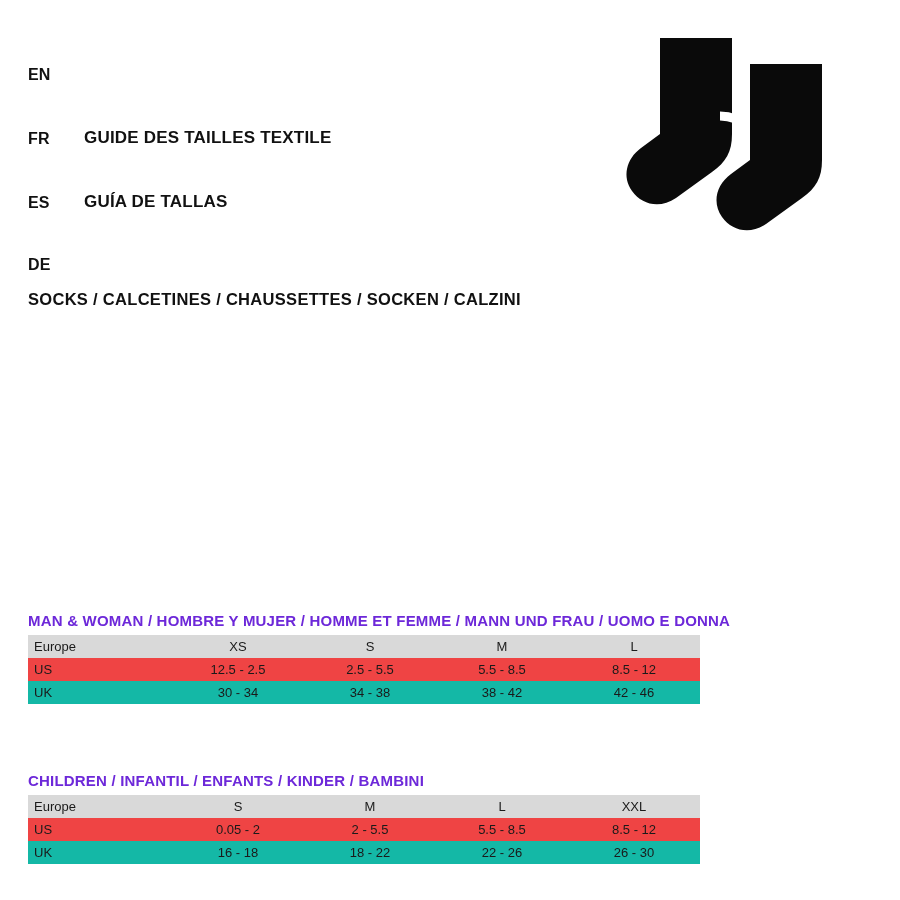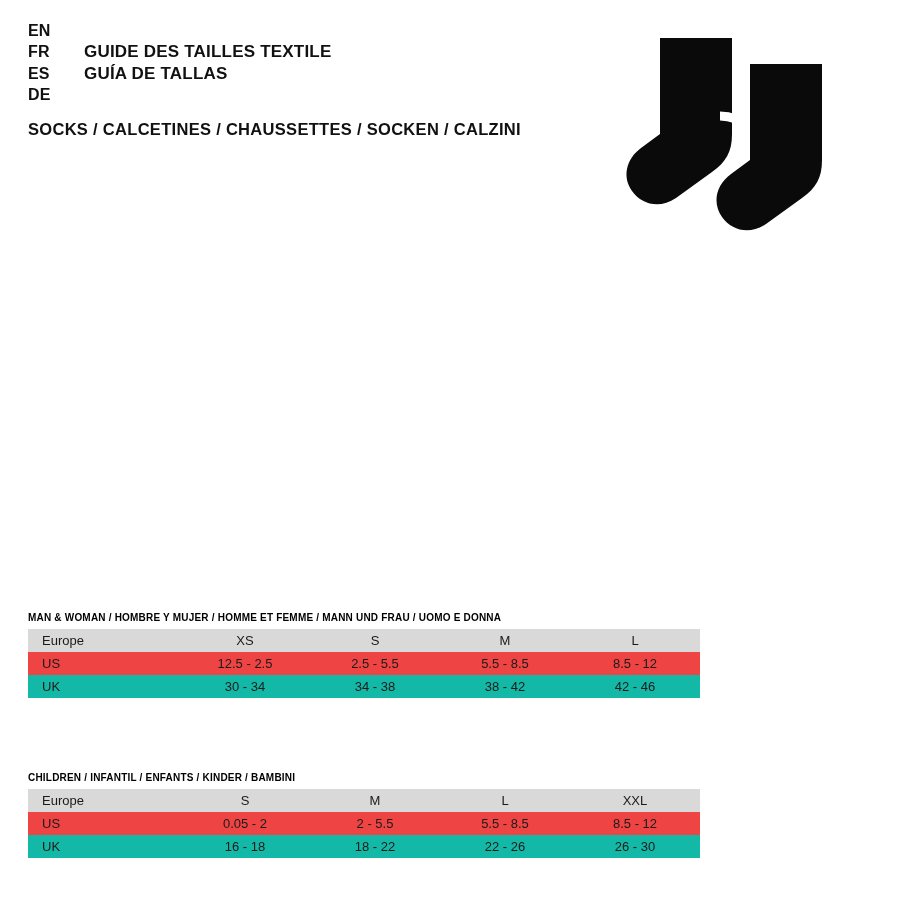--- a/index.html
+++ b/index.html
@@ -18,22 +18,23 @@
 
   
   .header {
     position: absolute;
     left: 28px;
     top: 22px;
     width: 560px;
   }
   .lang-row {
     display: flex;
-    align-items: center;
+    align-items: flex-end;
     margin-bottom: 2px;
+    margin-top: 44px;
   }
   .lang-code {
     width: 56px;
     flex: 0 0 56px;
     font-size: 16px;
     font-weight: bold;
     letter-spacing: 0.2px;
     color: #111;
   }
   .lang-title {
@@ -64,42 +65,42 @@
   
   .table-block {
     position: absolute;
     left: 28px;
     width: 672px;
   }
   .table-block.man { top: 612px; }
   .table-block.children { top: 772px; }
 
   .table-caption {
-    font-size: 10px;
+    font-size: 15px;
     font-weight: bold;
     letter-spacing: 0.2px;
-    color: #000000;
+    color: #6d28d9;
     margin-bottom: 6px;
     white-space: nowrap;
   }
 
   table.size-table {
     border-collapse: collapse;
     width: 672px;
     table-layout: fixed;
   }
   table.size-table td {
     font-size: 13px;
     color: #1a1a1a;
     height: 23px;
     padding: 0;
     vertical-align: middle;
   }
   table.size-table td.label {
-    padding-left: 14px;
+    padding-left: 6px;
     text-align: left;
     width: 138px;
   }
   table.size-table td.val {
     text-align: center;
   }
   tr.head td {
     background: #d9d9d9;
     font-size: 13px;
   }

